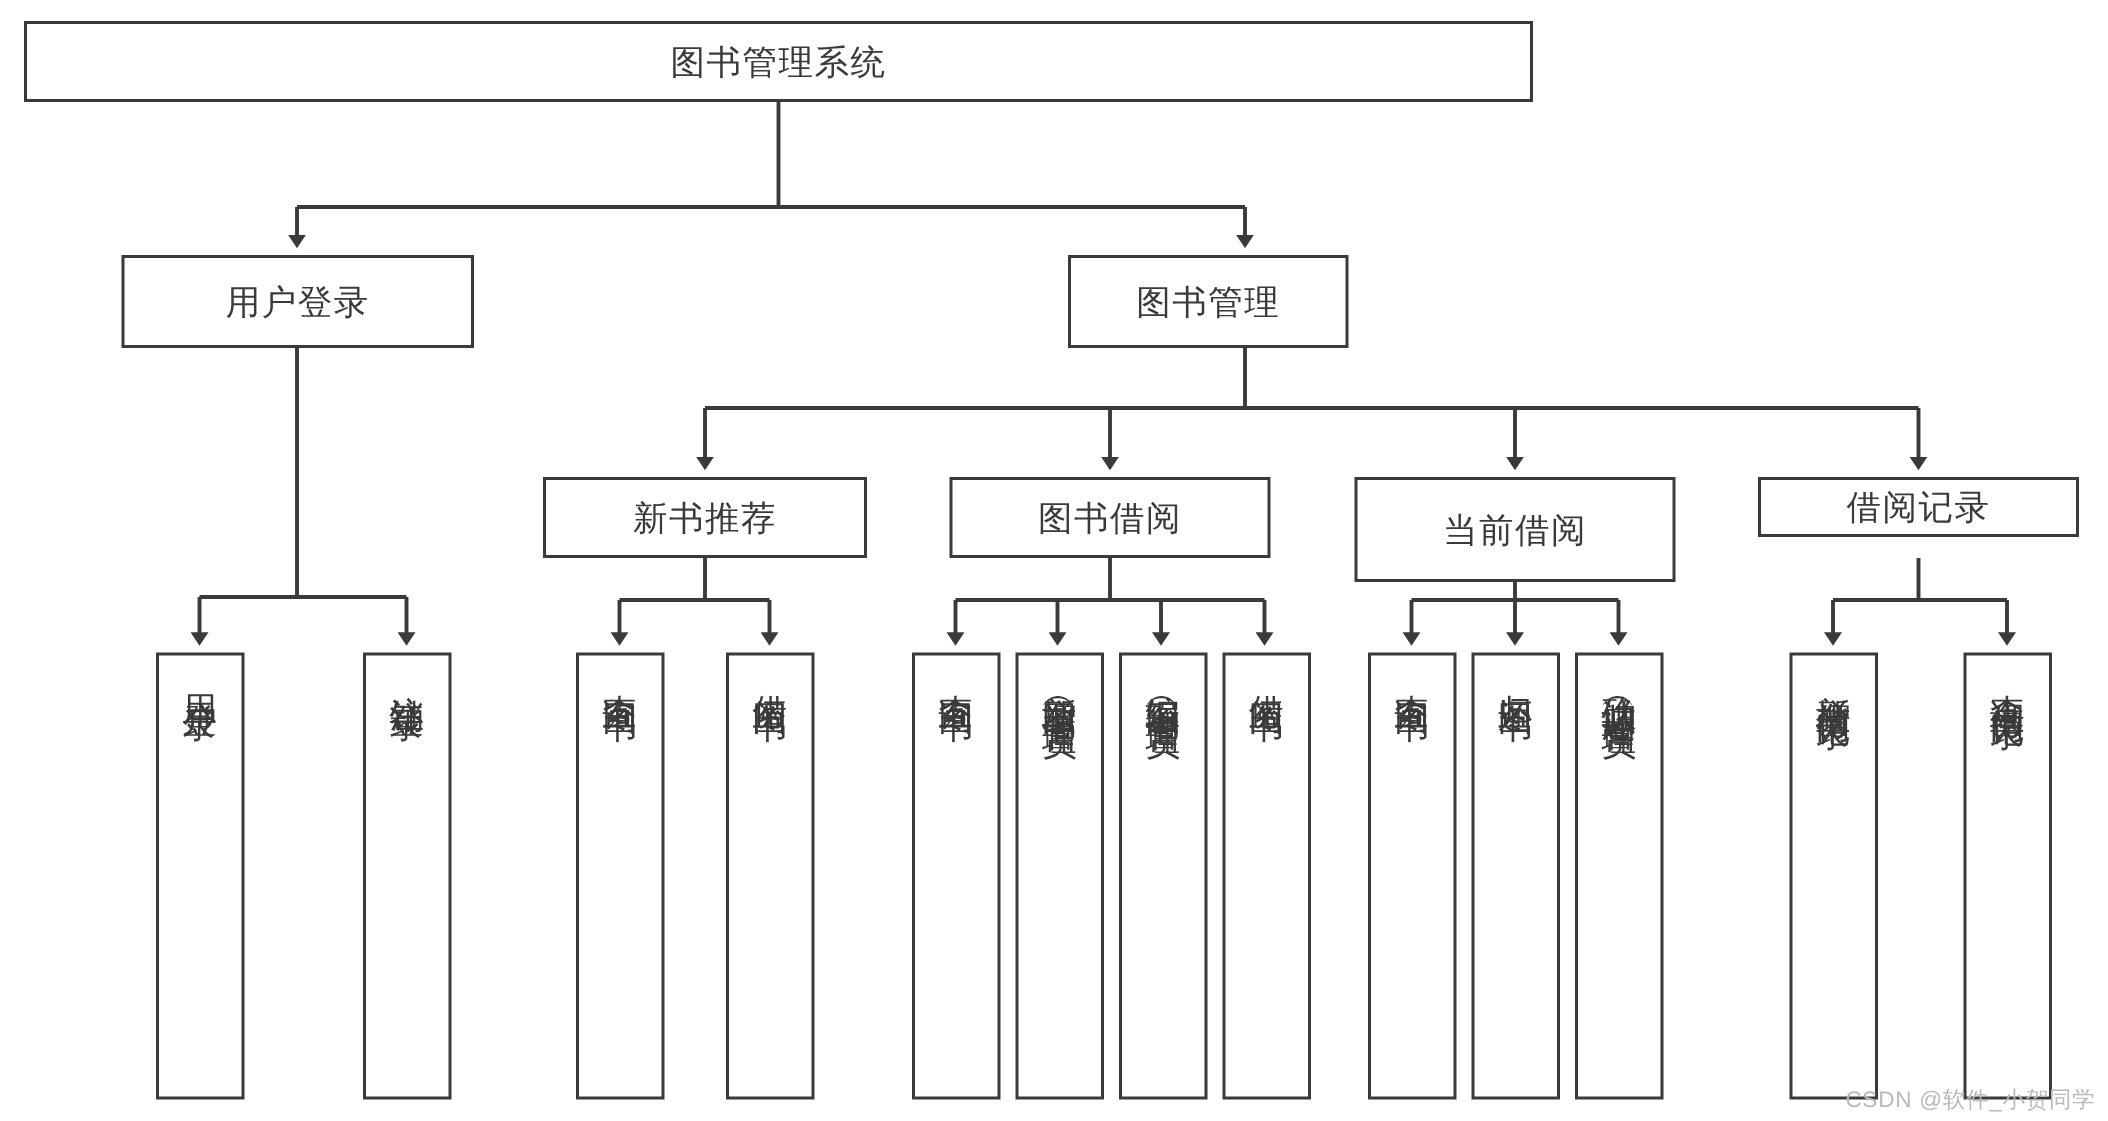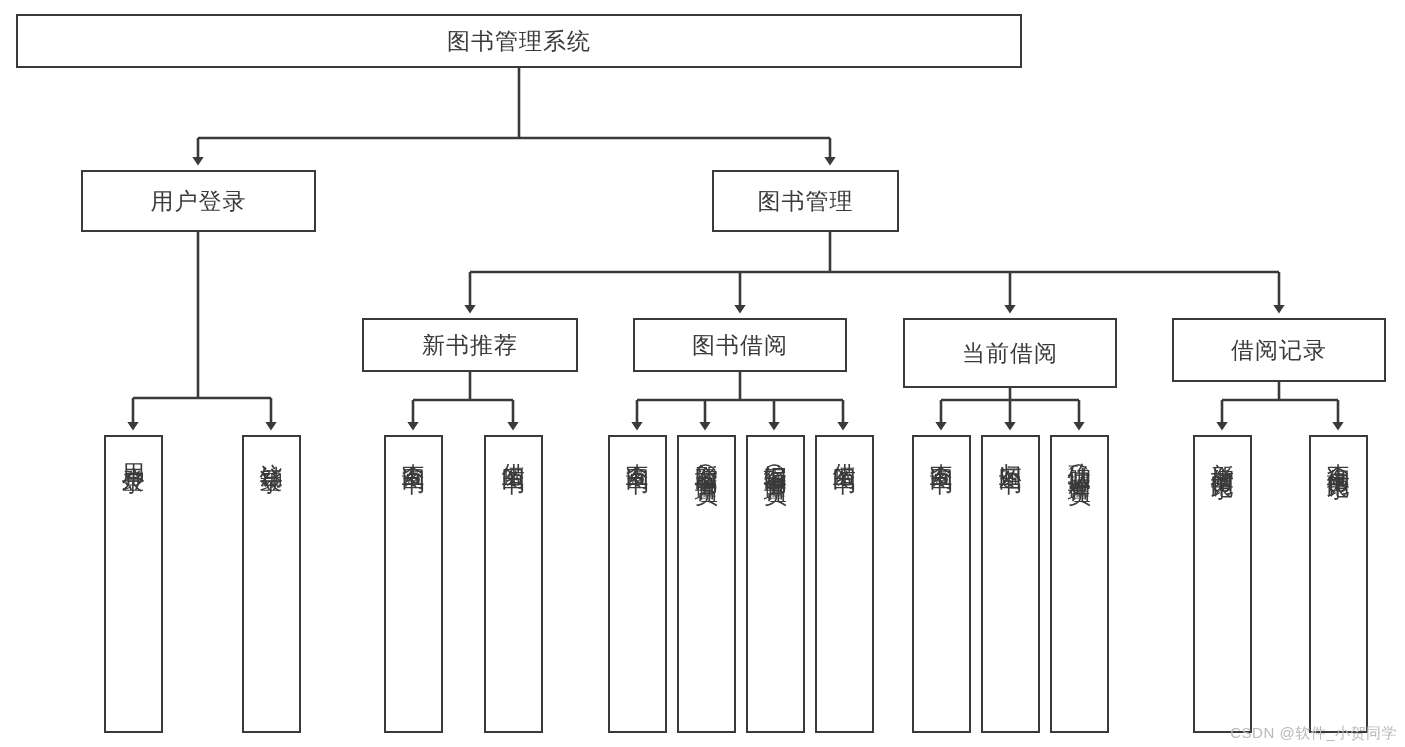--- a/index.html
+++ b/index.html
@@ -137,21 +137,21 @@
 
   <div class="node horiz" style="left:362px; top:318px; width:216px; height:54px;">
     <span>新书推荐</span>
   </div>
   <div class="node horiz" style="left:633px; top:318px; width:214px; height:54px;">
     <span>图书借阅</span>
   </div>
   <div class="node horiz" style="left:903px; top:318px; width:214px; height:70px;">
     <span>当前借阅</span>
   </div>
-  <div class="node horiz" style="left:1172px; top:318px; width:214px; height:64px;">
+  <div class="node horiz" style="left:1172px; top:318px; width:214px; height:40px;">
     <span>借阅记录</span>
   </div>
 
   <div class="node vert" style="left:104px; top:435px; width:59px; height:298px;">
     <span class="vtext">用户登录</span>
   </div>
   <div class="node vert" style="left:242px; top:435px; width:59px; height:298px;">
     <span class="vtext">注销登录</span>
   </div>
 

